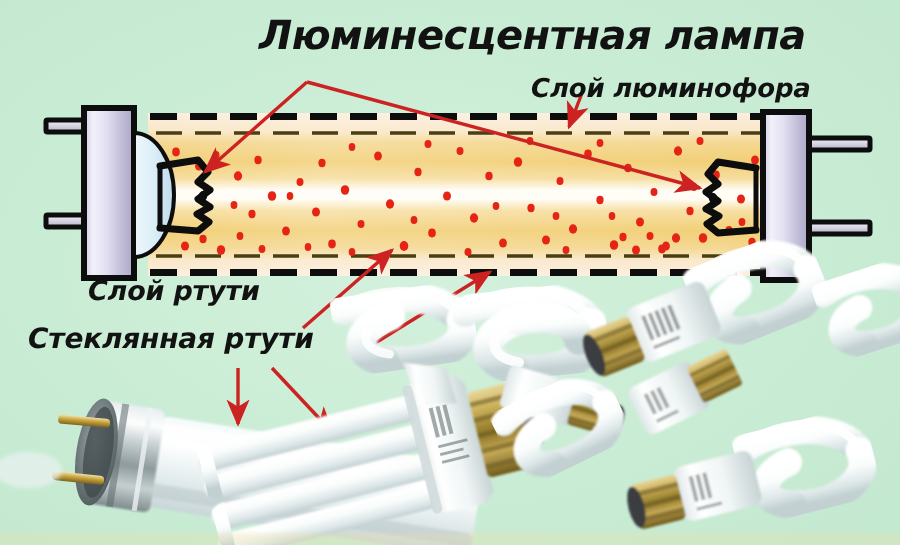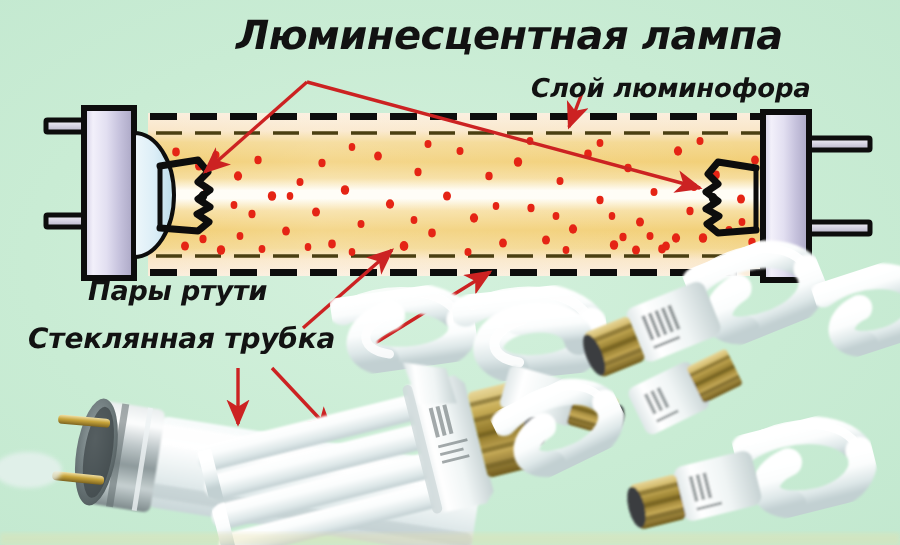--- a/index.html
+++ b/index.html
@@ -22,21 +22,21 @@
   
   .lbl{
     position:absolute;
     font-weight:bold;font-style:italic;
     color:#121212;
     white-space:nowrap;
     letter-spacing:-0.2px;
     text-rendering:geometricPrecision;
     line-height:1;
   }
-  #title{ left:236px; top:16px; font-size:40px; letter-spacing:-0.5px;}
+  #title{ left:259px; top:16px; font-size:40px; letter-spacing:-0.5px;}
   #lbl-filament{ left:96px; top:56px; font-size:27px;}
   #lbl-phosphor{ left:531px; top:64px; font-size:26px;margin-top:12px;}
   #lbl-mercury{ left:88px; top:278px; font-size:27px;}
   #lbl-glass{ left:28px; top:325px; font-size:28px;}
 
   
   .layer{position:absolute;left:0;top:0;width:900px;height:545px;}
 
   
 </style>
@@ -471,17 +471,17 @@
     </g>
 
     <rect x="0" y="533" width="900" height="12" fill="#e8e0a8" opacity="0.35" filter="url(#softer)"></rect>
   </svg>
 
   <div class="lbl" id="title">Люминесцентная лампа</div>
 
 
   <div class="lbl" id="lbl-phosphor">Слой люминофора</div>
 
-  <div class="lbl" id="lbl-mercury">Пары ртути</div>
-
-  <div class="lbl" id="lbl-glass">Стеклянная трубка</div>
+  <div class="lbl" id="lbl-mercury">Слой ртути</div>
+
+  <div class="lbl" id="lbl-glass">Стеклянная ртути</div>
 
 </div>
 
 </body></html>

